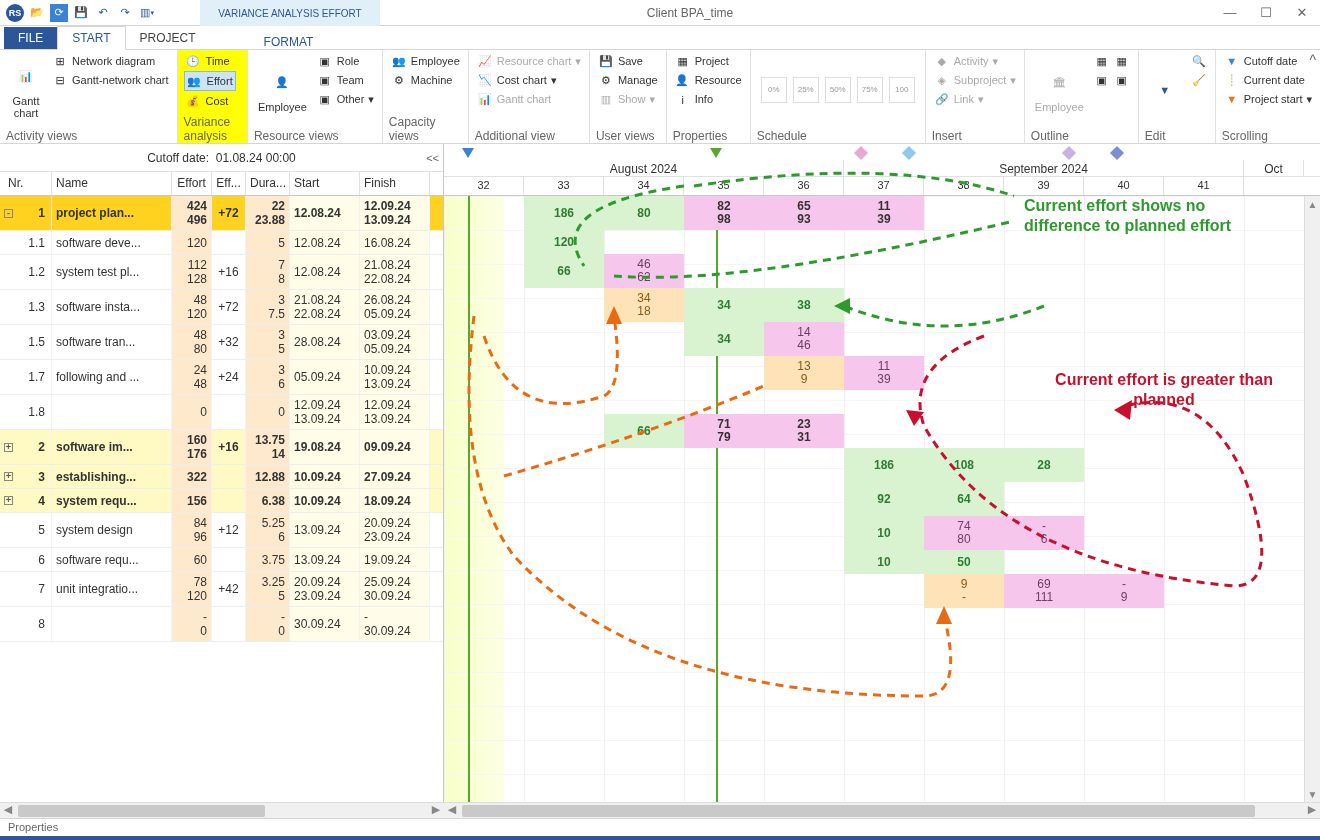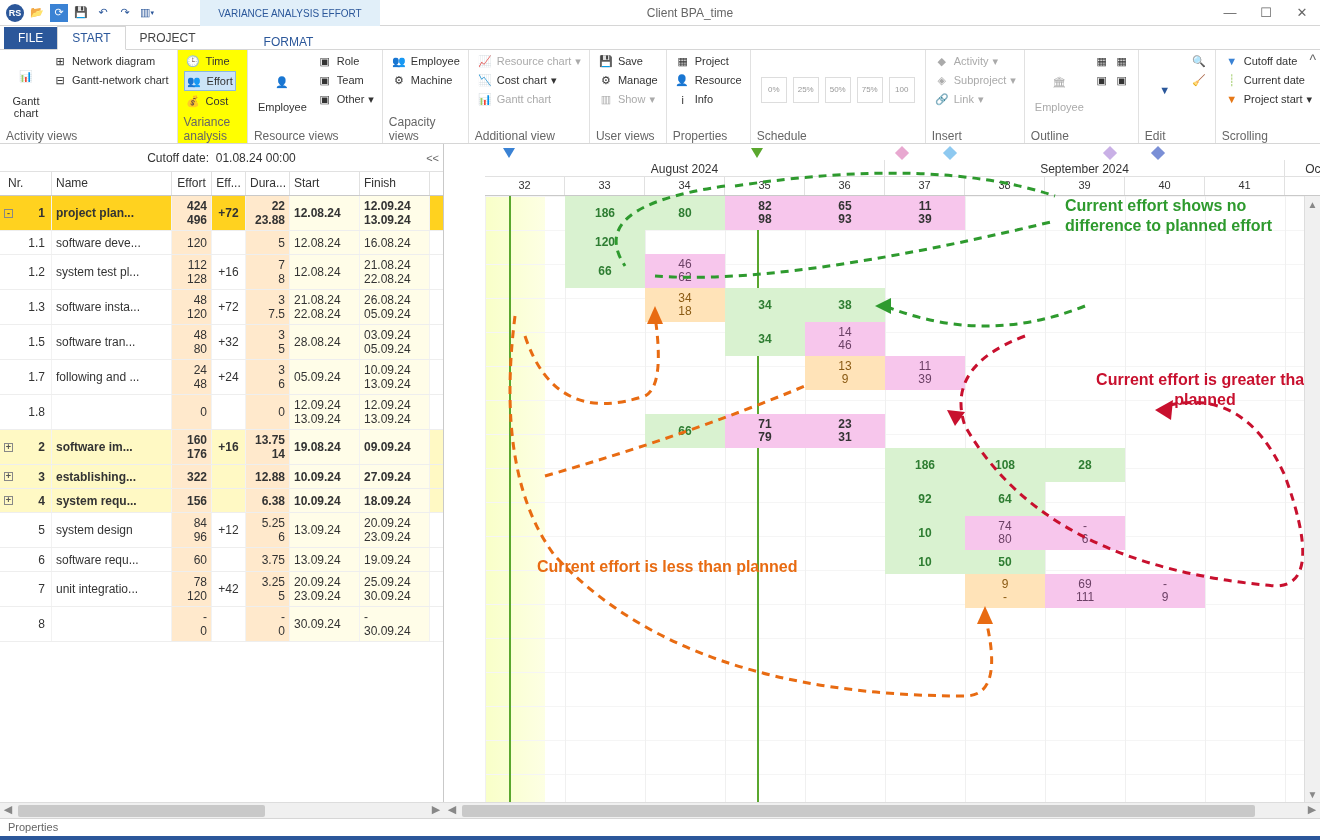--- a/index.html
+++ b/index.html
@@ -26,21 +26,21 @@
 .ribbon-group .label { text-align: left; font-size: 12px; color: #666; padding: 2px 0 0 0; }
 .ribbon-btn-lg { display: flex; flex-direction: column; align-items: center; justify-content: center; padding: 2px 4px; gap: 2px; }
 .ribbon-btn-lg .bicon { width: 32px; height: 32px; display: flex; align-items: center; justify-content: center; }
 .ribbon-row { display: flex; align-items: center; gap: 4px; padding: 1px 2px; white-space: nowrap; }
 .ribbon-row .sicon { width: 16px; height: 16px; display:flex; align-items:center; justify-content:center;}
 .ribbon-stack { display: flex; flex-direction: column; gap: 1px; }
 .ribbon-body { display: flex; flex: 1; }
 .hl-yellow2 { background: #ffff00; }
 .ribbon-collapse { position:absolute; right:4px; top:2px; color:#666; font-size:14px;}
 
-.content { display: flex; height: calc(100% - 26px - 24px - 94px - 18px - 20px); position: relative; gap: 41px; }
+.content { display: flex; height: calc(100% - 26px - 24px - 94px - 18px - 20px); position: relative; }
 .left-pane { width: 444px; border-right: 1px solid #c9c9c9; display: flex; flex-direction: column; }
 .cutoff-bar { height: 28px; display: flex; align-items: center; justify-content: center; position: relative; font-size: 12px; color: #333; border-bottom: 1px solid #e1e1e1;}
 .cutoff-bar .collapse-btn { position: absolute; right: 4px; font-size: 11px; color: #666; }
 
 .table-header { display: flex; height: 24px; border-bottom: 1px solid #c9c9c9; background: #fff; font-size: 12px; }
 .table-header > div { border-right: 1px solid #e1e1e1; padding: 4px 4px; overflow: hidden; white-space: nowrap; }
 .col-nr { width: 52px; text-align: left; padding-left:8px !important;}
 .col-name { width: 120px; }
 .col-effort { width: 40px; text-align: center; }
 .col-effdelta { width: 34px; text-align: center; }
@@ -901,21 +901,20 @@
             <div class="gcell two bg-pink" style="position: absolute; left: 640px; width: 80px; height: 34px;">
               <span>-</span>
               <span>9</span>
             </div>
           </div>
           <div class="grow" style="top: 412px; height: 24px;"></div>
         </div>
 
       <div class="annotation ann-green" style="top:0px; left:580px; width:260px; line-height:20px;">Current effort shows no difference to planned effort</div>
       <div class="annotation ann-red" style="top:174px; left:600px; width:240px; line-height:20px; text-align:center;">Current effort is greater than planned</div>
-      <div class="annotation ann-orange" style="top:362px; left:52px; width:340px;">Current effort is less than planned</div>
 
       <svg class="arrow" style="top:-50px;left:0;" width="870" height="200">
         <path d="M 240 40 Q 100 60 140 120" stroke="#2e9a2e" stroke-width="3" fill="none" stroke-dasharray="8 6"></path>
         <path d="M 250 40 Q 450 10 570 50" stroke="#2e9a2e" stroke-width="3" fill="none" stroke-dasharray="8 6"></path>
         <path d="M 170 130 Q 300 140 570 75" stroke="#2e9a2e" stroke-width="3" fill="none" stroke-dasharray="8 6"></path>
       </svg>
       <svg class="arrow" style="top:70px;left:0;" width="640" height="120">
         <path d="M 600 40 Q 500 80 400 40" stroke="#2e9a2e" stroke-width="3" fill="none" stroke-dasharray="8 6"></path>
         <polygon points="390,40 406,32 406,48" fill="#2e9a2e"></polygon>
       </svg>

